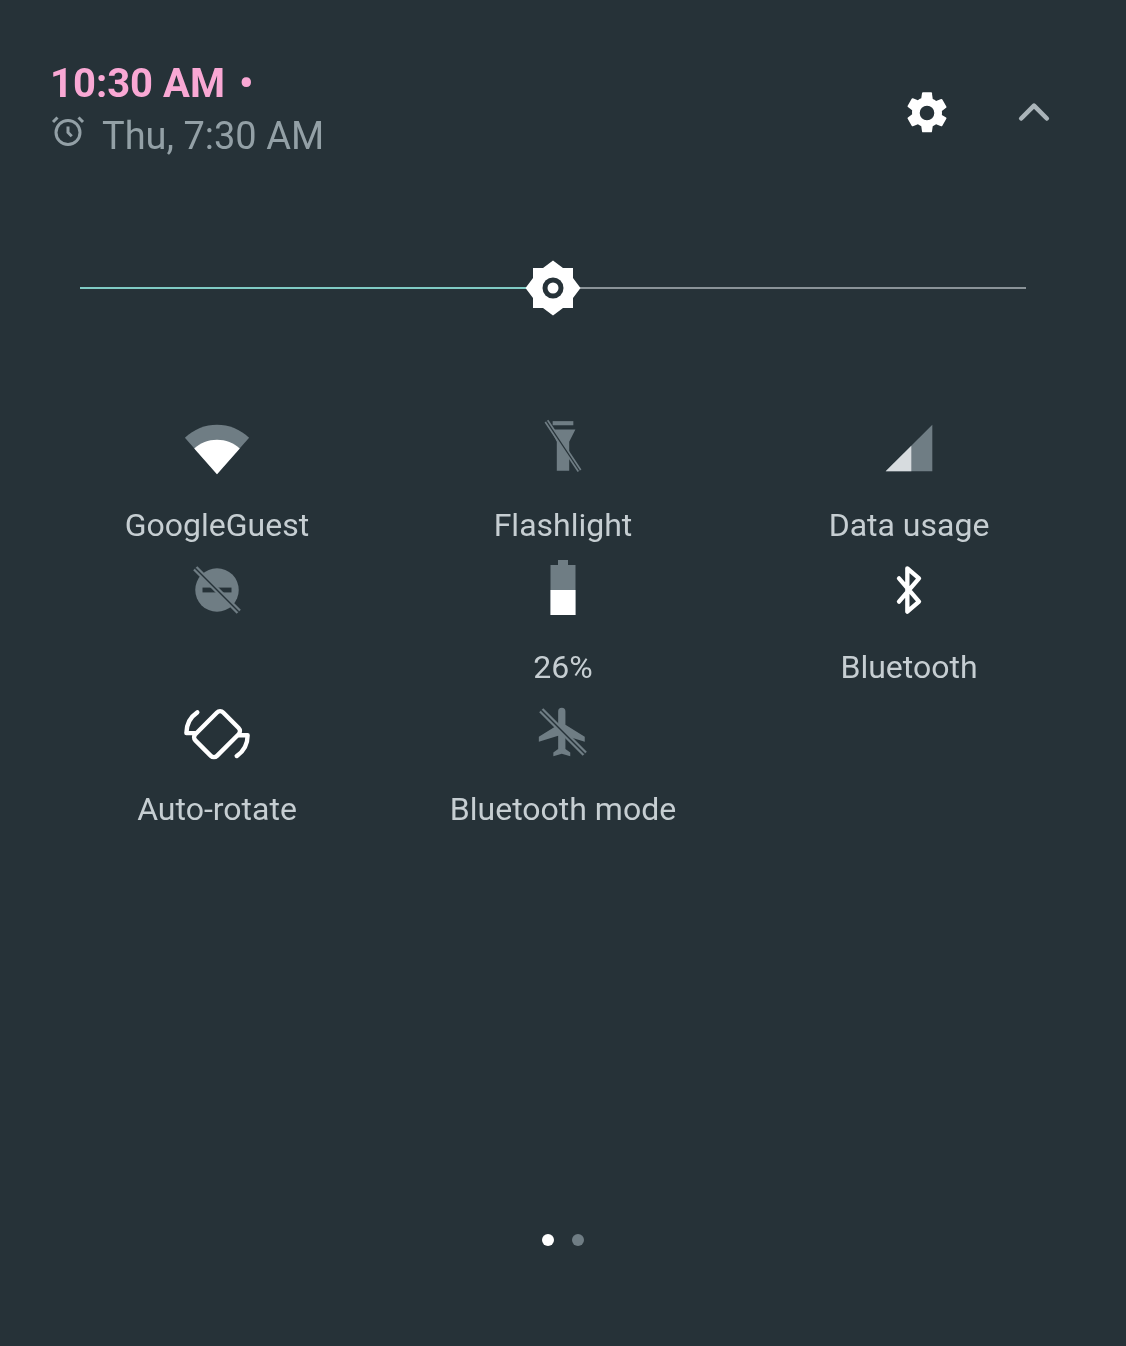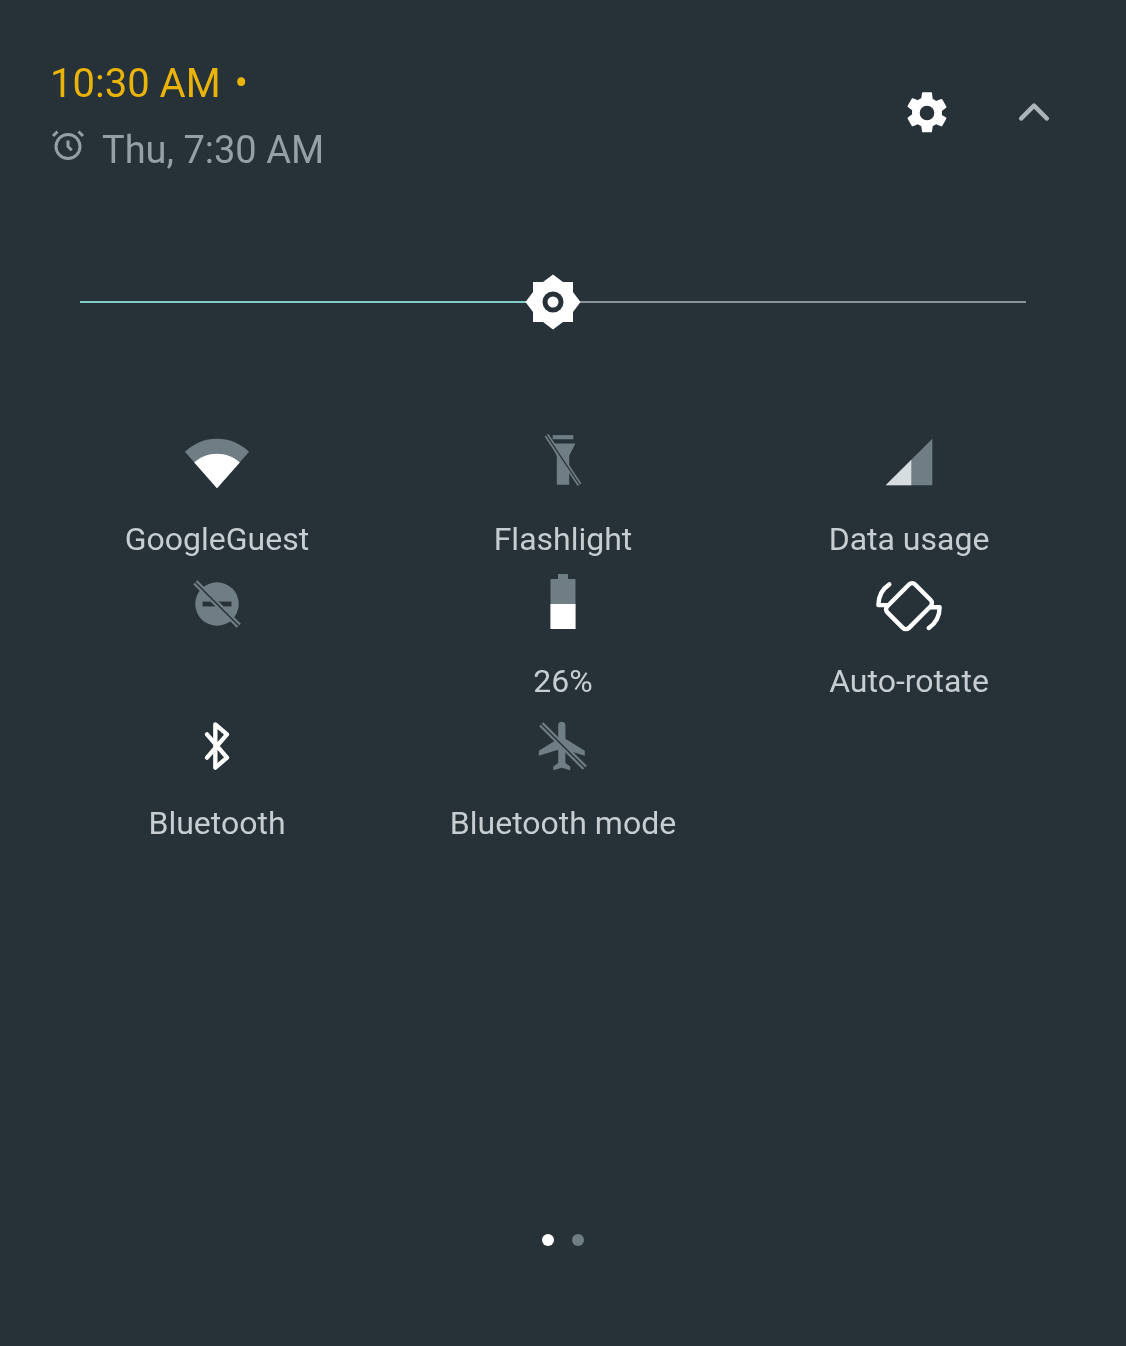--- a/index.html
+++ b/index.html
@@ -18,32 +18,32 @@
     display:flex;
     justify-content:space-between;
     align-items:flex-start;
   }
   .header-left{
     display:flex;
     flex-direction:column;
   }
   .time-row{
     font-size:40px;
-    font-weight:400;
-    color:#eab308;
+    font-weight:700;
+    color:#f9a8d4;
     display:flex;
     align-items:center;
     gap:14px;
   }
   .dot-sep{
     font-size:40px;
     line-height:1;
   }
   .alarm-row{
-    margin-top:20px;
+    margin-top:6px;
     display:flex;
     align-items:center;
     gap:16px;
     color:#93a0a6;
     font-size:38px;
   }
   .alarm-row svg{width:36px;height:36px;}
   .header-right{
     display:flex;
     align-items:center;
@@ -221,40 +221,40 @@
         <rect x="5" y="0" width="4" height="2" fill="#6f7d84"></rect>
         <rect x="2" y="2" width="10" height="20" fill="#6f7d84"></rect>
         <rect x="2" y="12" width="10" height="10" fill="#fff"></rect>
       </svg>
     </div>
     <div class="tile-label">26%</div>
   </div>
 
   <div class="tile">
     <div class="tile-icon">
+      <svg width="40" height="58" viewBox="0 0 24 32" fill="none" stroke="#fff" stroke-width="2.6" stroke-linejoin="round" stroke-linecap="round">
+        <path d="M6 9l12 14-7 6V3l7 6L6 23"></path>
+      </svg>
+    </div>
+    <div class="tile-label">Bluetooth</div>
+  </div>
+
+  <div class="tile">
+    <div class="tile-icon">
       <svg width="70" height="62" viewBox="0 0 32 28" fill="none" stroke="#fff" stroke-width="2" stroke-linejoin="round">
         <rect x="9" y="6" width="14" height="18" rx="2" transform="rotate(45 16 15)" fill="none"></rect>
         <path d="M7 5c-3 2-5 5.5-5 9.5h4" stroke-linecap="round"></path>
         <path d="M25 25c3-2 5-5.5 5-9.5h-4" stroke-linecap="round"></path>
       </svg>
     </div>
     <div class="tile-label">Auto-rotate</div>
   </div>
 
   <div class="tile">
     <div class="tile-icon">
-      <svg width="40" height="58" viewBox="0 0 24 32" fill="none" stroke="#fff" stroke-width="2.6" stroke-linejoin="round" stroke-linecap="round">
-        <path d="M6 9l12 14-7 6V3l7 6L6 23"></path>
-      </svg>
-    </div>
-    <div class="tile-label">Bluetooth</div>
-  </div>
-
-  <div class="tile">
-    <div class="tile-icon">
       <svg width="58" height="58" viewBox="0 0 24 24">
         <path d="M21 16v-2l-8-5V3.5a1.5 1.5 0 0 0-3 0V9l-8 5v2l8-2.5V19l-2 1.5V22l3.5-1 3.5 1v-1.5L13 19v-5.5Z" fill="#6f7d84"></path>
         <line x1="3" y1="3" x2="21" y2="21" stroke="#6f7d84" stroke-width="2.4"></line>
         <line x1="3" y1="3" x2="21" y2="21" stroke="#263238" stroke-width="0.6"></line>
       </svg>
     </div>
     <div class="tile-label">Bluetooth mode</div>
   </div>
 
 

